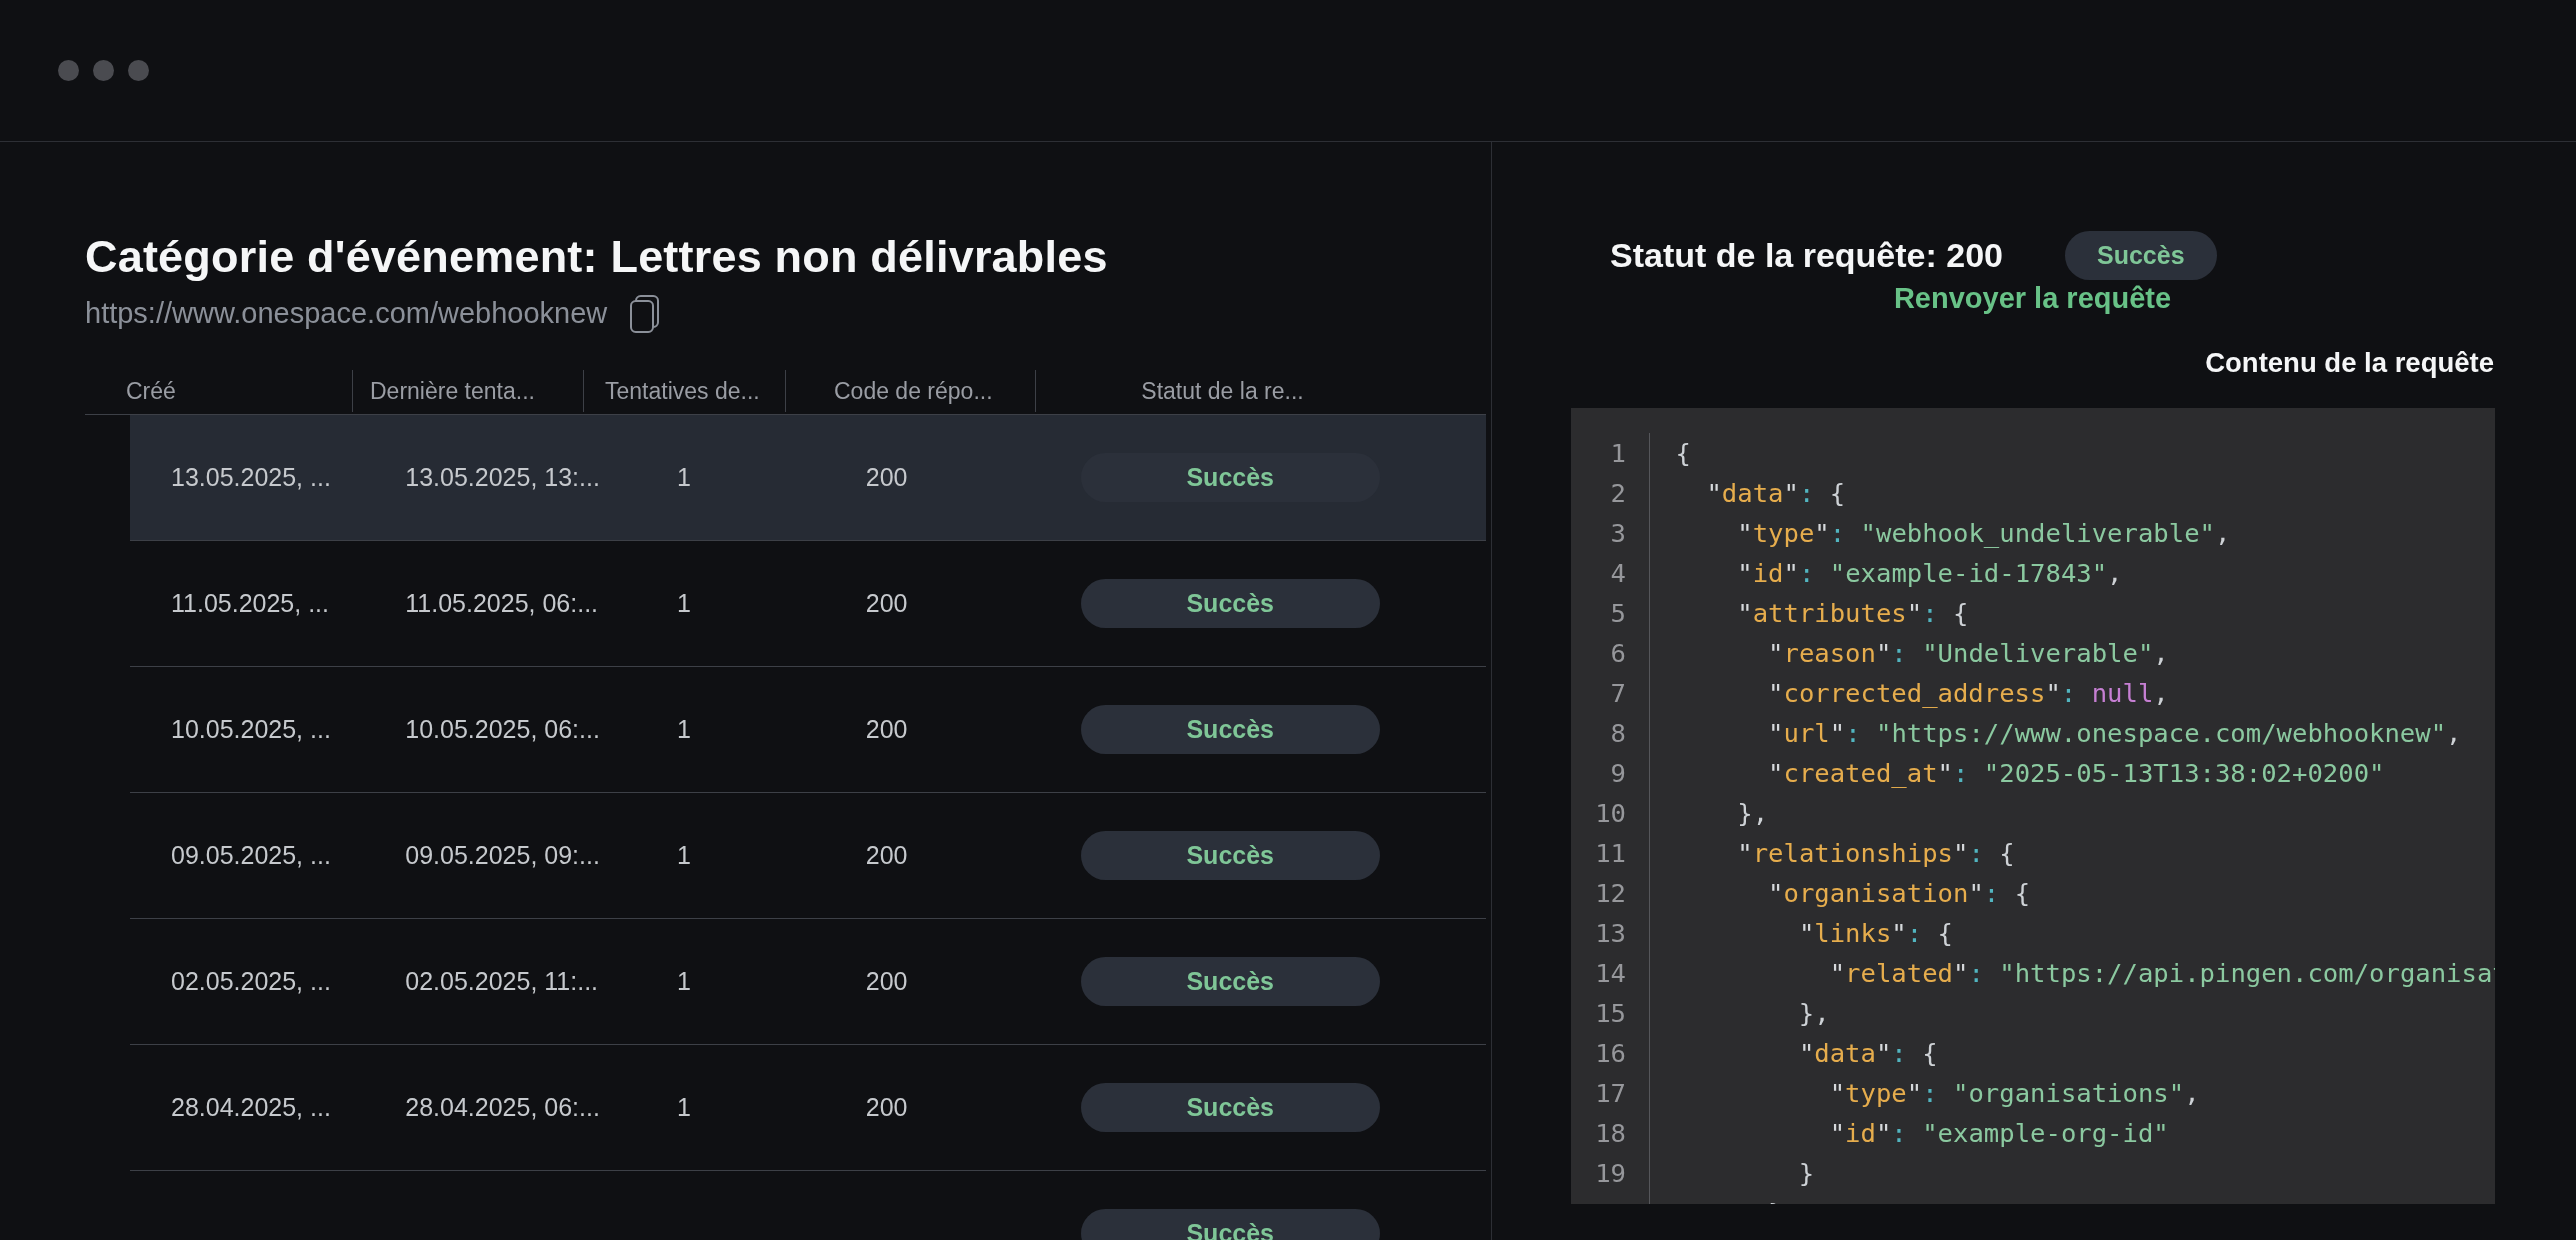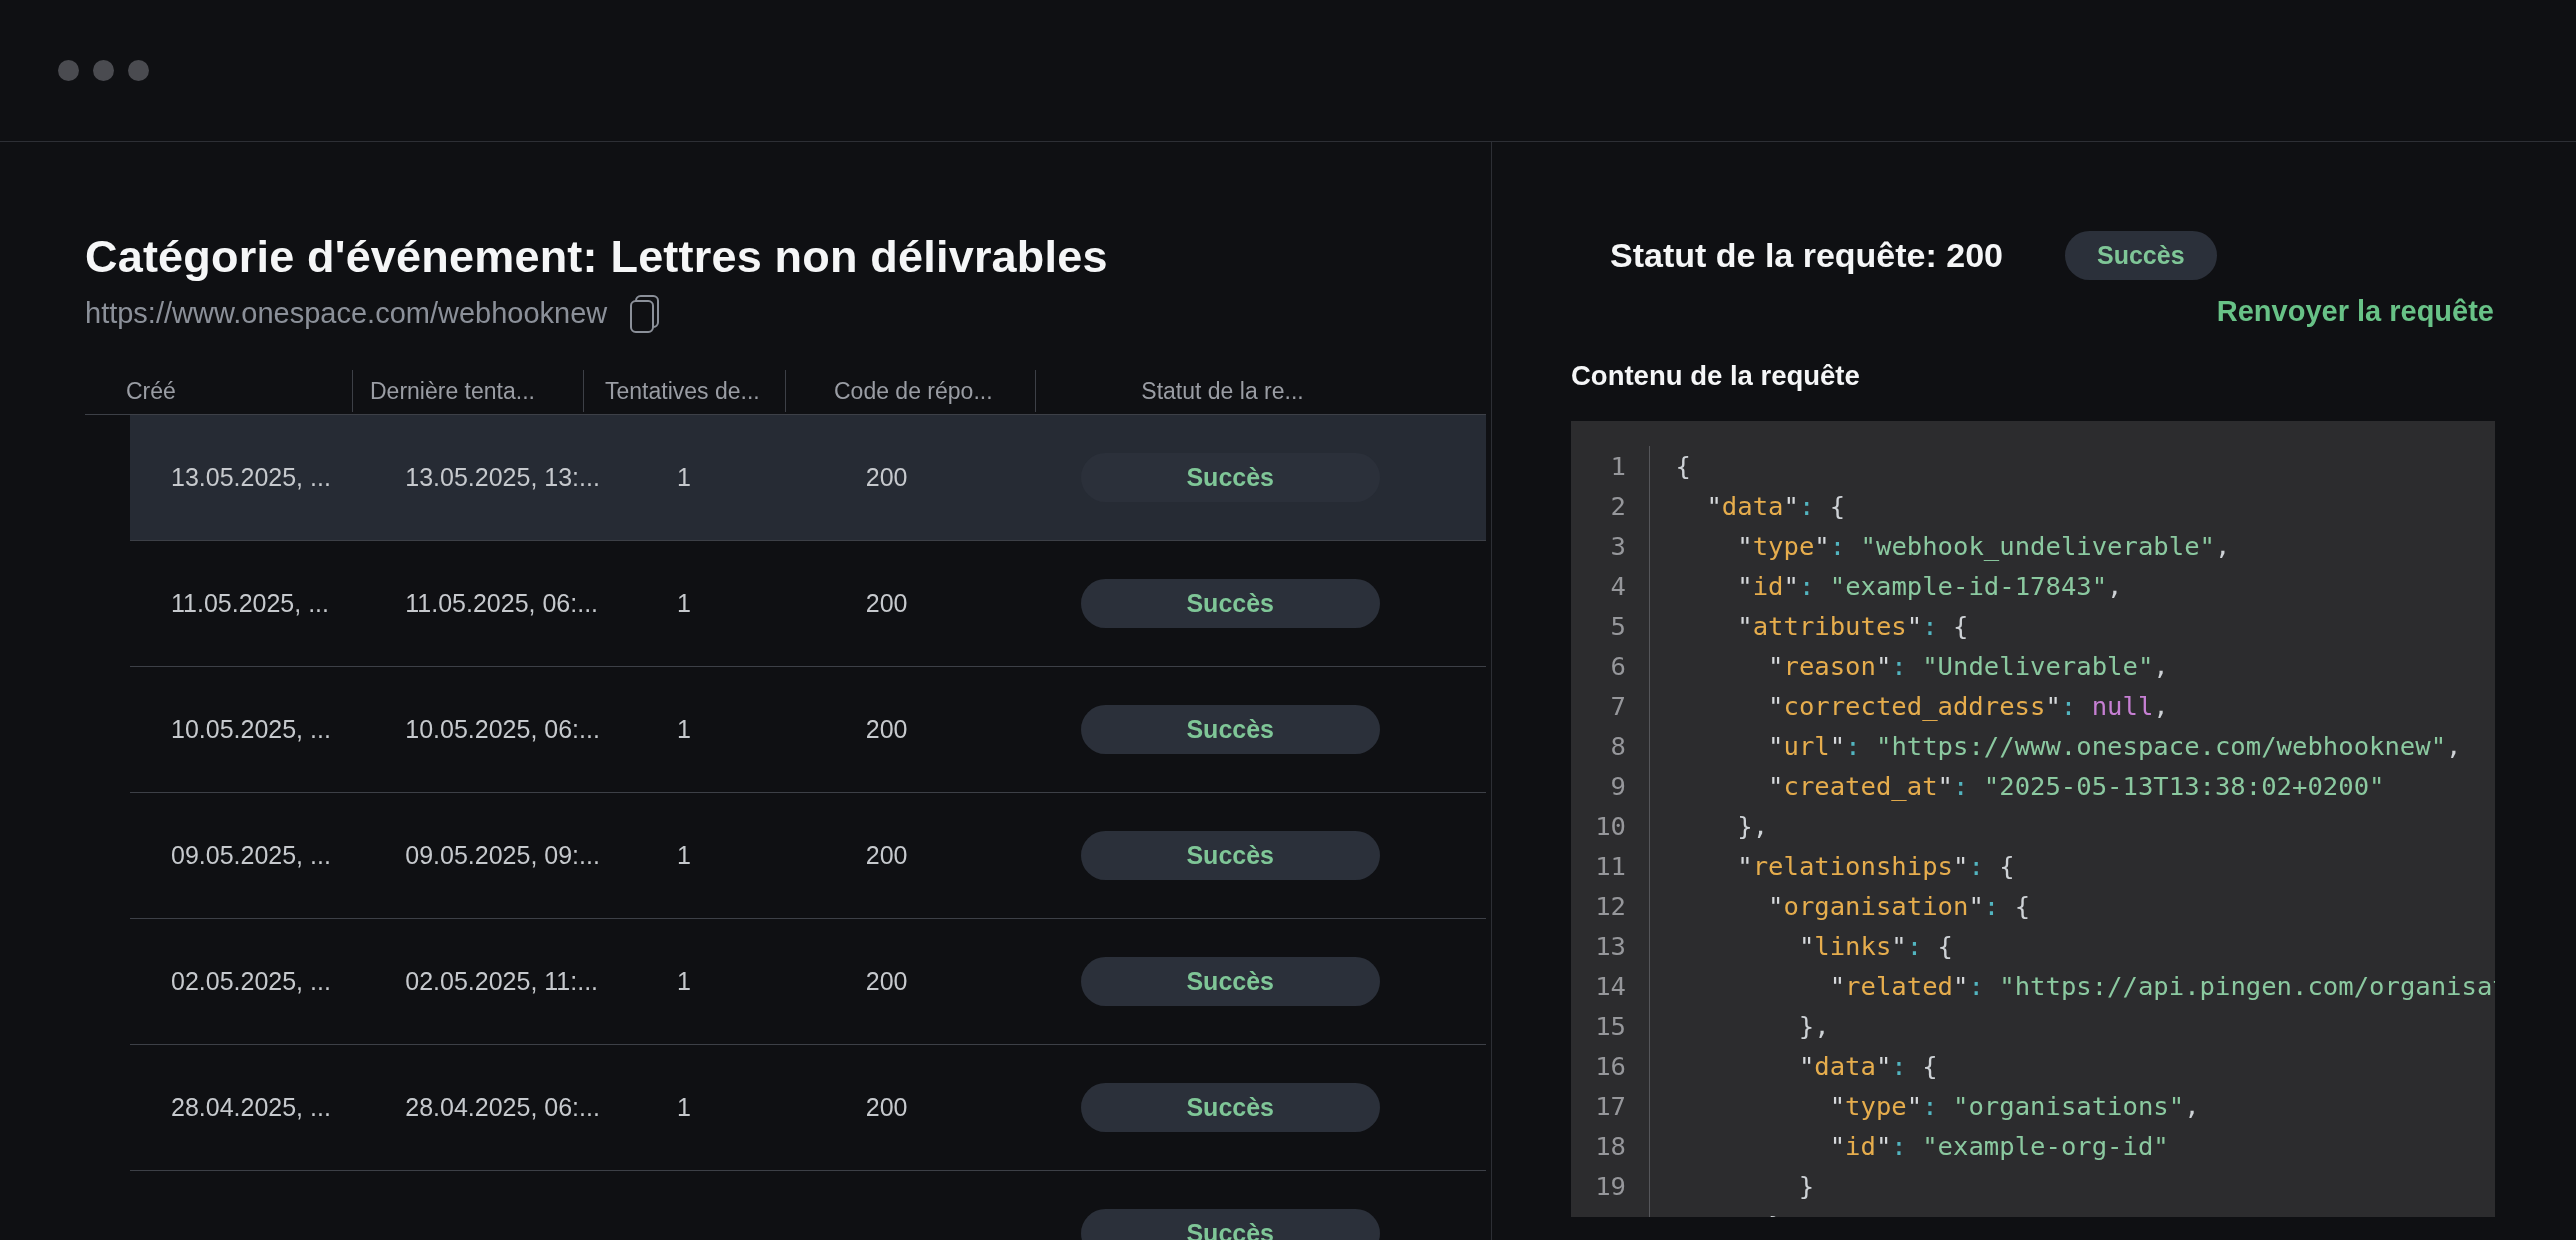--- a/index.html
+++ b/index.html
@@ -75,26 +75,26 @@
     background:var(--badge-bg, #2b303a); color:var(--badge-text, #7fc697);
     font-weight:700; font-size:25px; border-radius:25.6px;
   }
   .badge-row { width:299px; height:49px; }
   .badge-sm  { height:49px; padding:0 32px; }
 
   
   .status-row { margin-top:89px; display:flex; align-items:center; gap:62px; height:49px; }
   .status-title { font-size:34px; font-weight:700; color:var(--title, #f5f6f7);margin-left:39px; }
   .timestamp { margin-top:13.3px; font-size:28.5px; font-weight:500; color:var(--date-text, #e8eaec); height:34px; }
-  .resend-row { margin-top:15px; text-align:right; height:36px; }
+  .resend-row { margin-top:2px; text-align:center; height:36px; }
   .resend {
     font-size:29px; font-weight:700; color:var(--accent-green, #68c287);
     text-decoration:none; cursor:pointer;
   }
-  .content-title { margin-top:28.5px; font-size:27.5px; font-weight:700; color:var(--title, #f5f6f7); height:34px; }
+  .content-title { margin-top:28.5px; font-size:27.5px; font-weight:700; color:var(--title, #f5f6f7); height:34px;text-align:right; }
   .code-block {
     margin-top:27.5px; width:924px; height:796px;
     background:var(--code-bg, #2c2c2e);
     display:flex; overflow:hidden; padding-top:25px;
     font-family:"DejaVu Sans Mono", monospace; font-size:25.6px; line-height:40px;
   }
   .gutter {
     flex:0 0 79px; text-align:right; padding-right:23px;
     border-right:1.9px solid var(--gutter-sep, #55565a);
     color:var(--gutter-num, #96979b);

